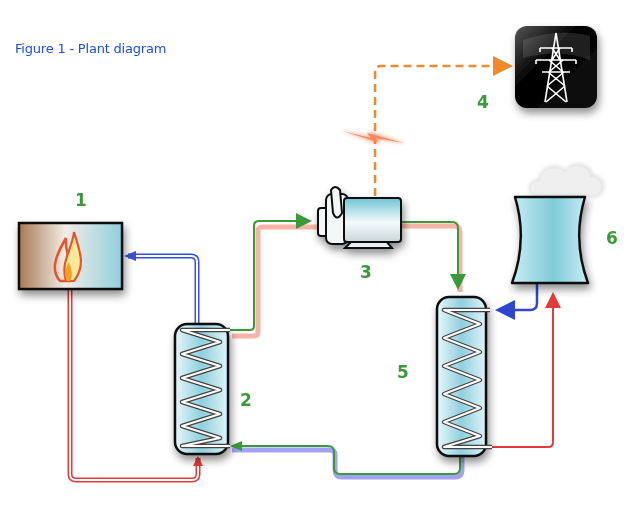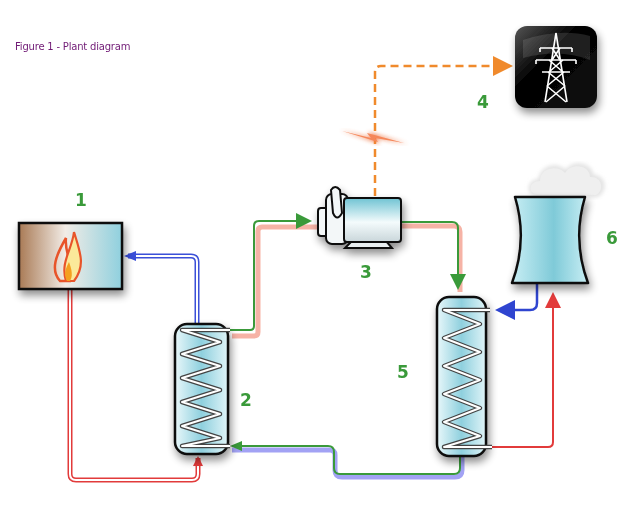--- a/index.html
+++ b/index.html
@@ -1,17 +1,17 @@
 <!DOCTYPE html>
 <html><head>
 <meta charset="utf-8">
 <style>
   html, body { margin:0; padding:0; background:#ffffff; }
   body { width:641px; height:510px; position:relative; overflow:hidden; font-family:"DejaVu Sans", sans-serif; }
-  .caption { position:absolute; left:15px; top:41px; font-size:10px; color:#701a75; font-family:"DejaVu Sans", sans-serif; letter-spacing:-0.2px; }
+  .caption { position:absolute; left:15px; top:41px; font-size:13px; color:#1d4ed8; font-family:"DejaVu Sans", sans-serif; letter-spacing:-0.2px; }
   .num { position:absolute; font-family:"DejaVu Sans", sans-serif; font-weight:bold; font-size:17px; color:#3a9a3a; }
   svg { position:absolute; left:0; top:0; }
 </style>
 </head>
 <body>
 
 <div class="caption">Figure 1 - Plant diagram</div>
 
 <div class="num" style="left:75px;top:190px;">1</div>
 <div class="num" style="left:240px;top:390px;">2</div>

